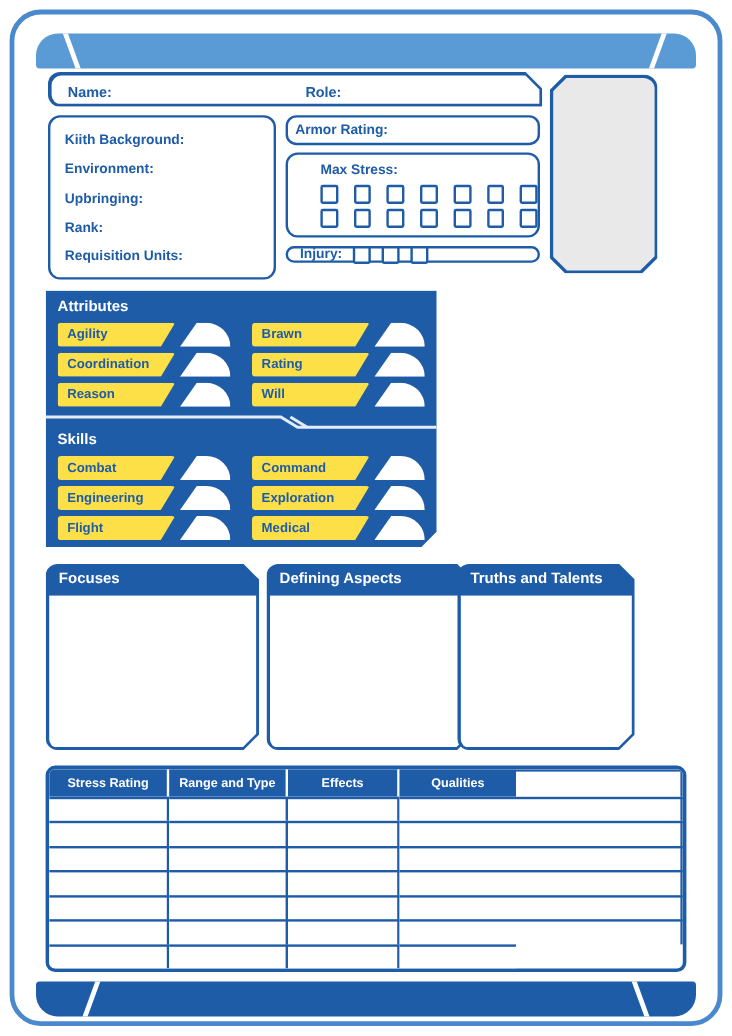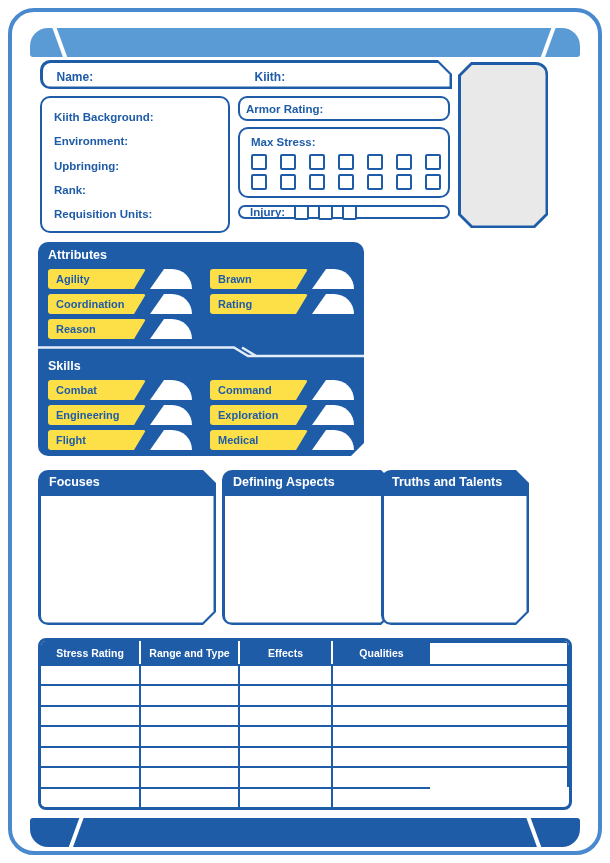--- a/index.html
+++ b/index.html
@@ -42,30 +42,30 @@
 
   
   .info-box{position:absolute;left:40px;top:96px;width:190px;height:137px;box-sizing:border-box;
     border:2.5px solid var(--blue);border-radius:10px;padding:9px 12px;
     display:flex;flex-direction:column;justify-content:space-between;}
 
   
   .armor-box{position:absolute;left:238px;top:96px;width:212px;height:25px;box-sizing:border-box;
     border:2.5px solid var(--blue);border-radius:9px;display:flex;align-items:center;padding-left:6px;}
   .stress-box{position:absolute;left:238px;top:127px;width:212px;height:71px;box-sizing:border-box;
-    border:2.5px solid var(--blue);border-radius:10px;padding:3px 0 0 11px;}
+    border:2.5px solid var(--blue);border-radius:10px;padding:3px 0 0 27px;}
   .cb-row{display:flex;gap:13px;margin-top:4px;}
   .cb{width:16px;height:16px;box-sizing:border-box;border:2px solid var(--blue);border-radius:2px;background:#fff;}
   .injury-box{position:absolute;left:238px;top:205px;width:212px;height:14px;box-sizing:border-box;
     border:2.5px solid var(--blue);border-radius:9px;display:flex;align-items:center;gap:9px;padding-left:10px;}
   .cb-sm{width:15px;height:15px;box-sizing:border-box;border:2px solid var(--blue);border-radius:2px;background:#fff;}
 
   
   .stat-panel{position:absolute;left:38px;top:242px;width:326px;height:214px;box-sizing:border-box;
-    background:var(--blue);border-radius:10px;padding:6px 10px 0;
+    background:var(--blue);border-radius:0;padding:6px 10px 0;
     clip-path:polygon(0 0,100% 0,100% calc(100% - 13px),calc(100% - 13px) 100%,0 100%);}
   .panel-title{color:#fff;font-weight:bold;font-size:12.5px;height:16px;}
   .slot-row{display:flex;gap:18px;margin-top:5px;}
   .slot{display:flex;gap:4px;width:144px;}
   .slot-label{width:98px;height:20px;box-sizing:border-box;background:#fde047;border-radius:3px;
     clip-path:polygon(0 0,100% 0,calc(100% - 12px) 100%,0 100%);
     color:var(--blue);font-weight:bold;font-size:11px;line-height:20px;padding-left:8px;
     white-space:nowrap;overflow:hidden;}
   .slot-fin svg{display:block;}
   .divider{height:14px;margin:5px -10px 0;}
@@ -108,21 +108,21 @@
   </div>
   <div class="banner banner-bottom">
     <div class="slash" style="left:44px;transform:rotate(20deg);"></div>
     <div class="slash" style="right:44px;transform:rotate(-20deg);"></div>
   </div>
 
   <div class="name-bar">
     <div class="name-bar-inner">
       <span class="fld-label blue-label" style="left:14px;">Name:</span>
       <span class="fld-input" style="left:60px;width:140px;"></span>
-      <span class="fld-label blue-label" style="left:212px;">Kiith:</span>
+      <span class="fld-label blue-label" style="left:212px;">Role:</span>
       <span class="fld-input" style="left:248px;width:150px;"></span>
     </div>
   </div>
 
   <div class="portrait">
     <div class="portrait-inner"></div>
   </div>
 
   <div class="info-box" id="info-box">
       <div><span class="blue-label">Kiith Background:</span><span style="display: inline-block; width: 60px; height: 10px;"></span></div>
@@ -205,20 +205,28 @@
             <div class="slot-fin">
               <svg width="42" height="20" viewBox="0 0 42 20">
                 <path d="M14 0 H22 A20 20 0 0 1 42 20 L0 20 Z" fill="#ffffff"></path>
               </svg>
             </div>
           </div>
         </div>
         <div class="slot-row">
           <div class="slot">
             <div class="slot-label">Reason</div>
+            <div class="slot-fin">
+              <svg width="42" height="20" viewBox="0 0 42 20">
+                <path d="M14 0 H22 A20 20 0 0 1 42 20 L0 20 Z" fill="#ffffff"></path>
+              </svg>
+            </div>
+          </div>
+          <div class="slot">
+            <div class="slot-label">Will</div>
             <div class="slot-fin">
               <svg width="42" height="20" viewBox="0 0 42 20">
                 <path d="M14 0 H22 A20 20 0 0 1 42 20 L0 20 Z" fill="#ffffff"></path>
               </svg>
             </div>
           </div>
         </div>
       </div>
     <div class="divider">
       <svg width="326" height="14" viewBox="0 0 326 14" preserveAspectRatio="none">

